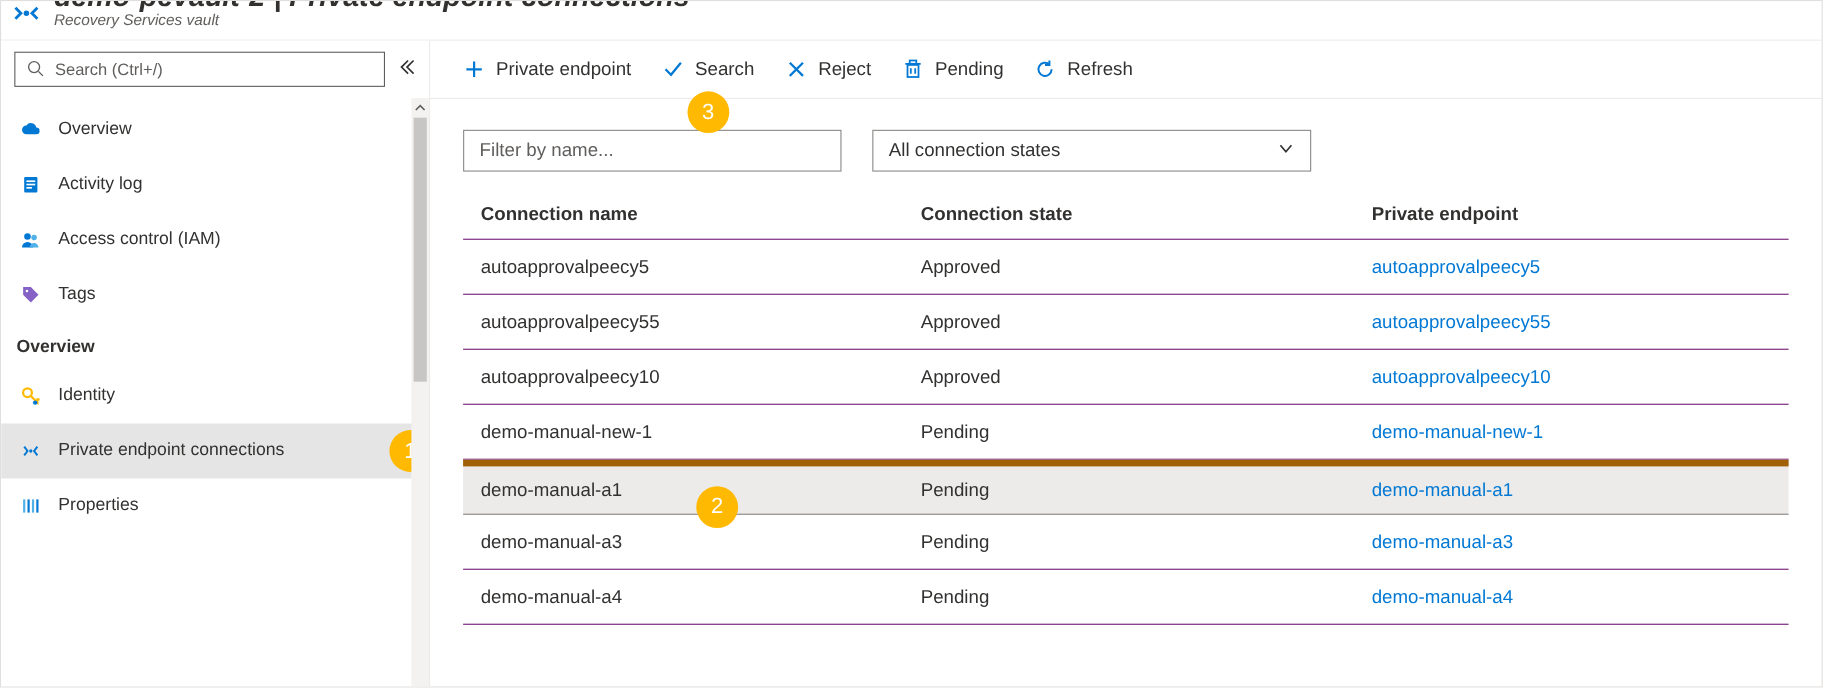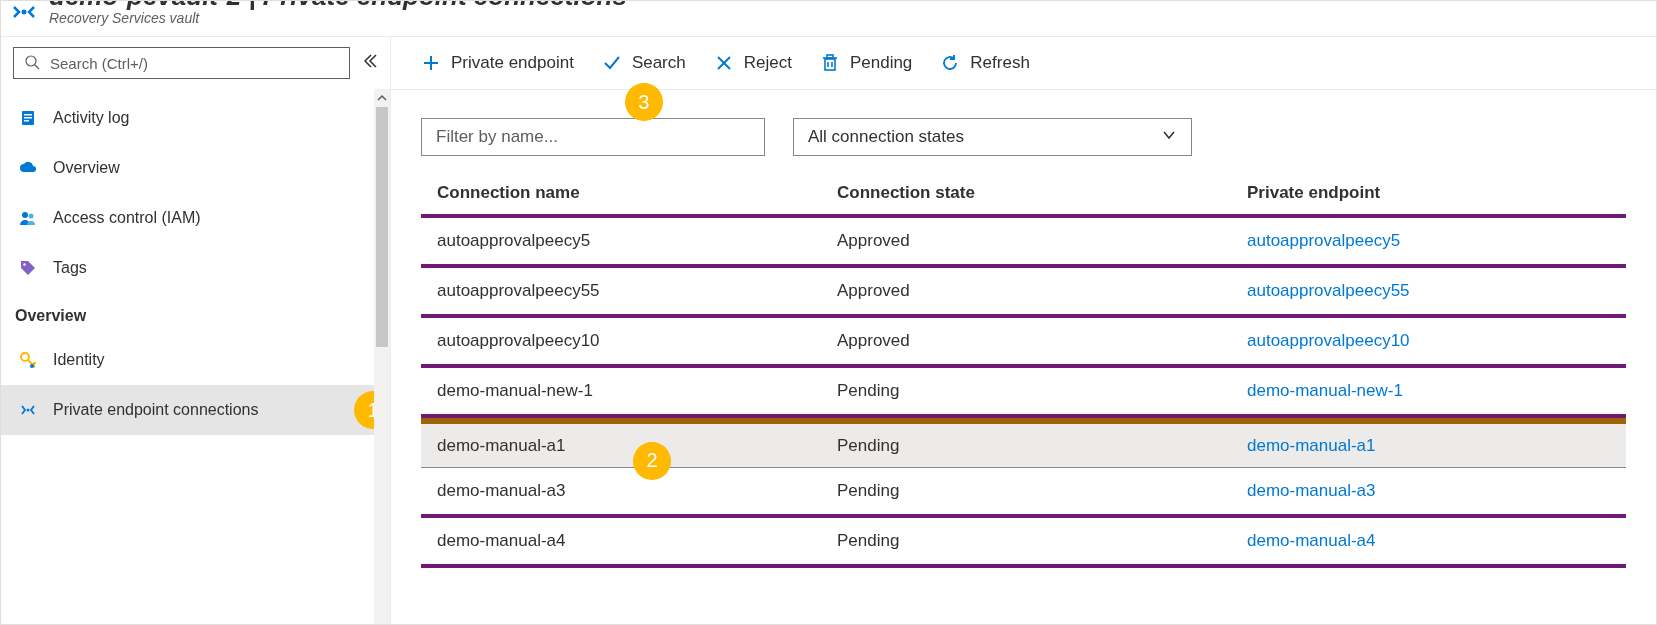--- a/index.html
+++ b/index.html
@@ -164,21 +164,21 @@
     background: #fff;
   }
   .table {
     padding: 0 30px;
   }
   .thead, .trow {
     display: grid;
     grid-template-columns: 400px 410px 1fr;
     align-items: center;
     height: 50px;
-    border-bottom: 4px solid #701a75;
+    border-bottom: 1px solid #701a75;
     font-size: 17px;
   }
   .thead { font-weight: 600; height: 46px; }
   .trow.selected {
     background: #edebe9;
     border-top: 6px solid #a16207;
     border-bottom: 1px solid #8a8886;
   }
   .tcell { padding-left: 16px; position: relative; }
   .link { color: #0078d4; cursor: pointer; }
@@ -219,39 +219,39 @@
             <polyline points="14,2 8,8 14,14" fill="none" stroke="#323130" stroke-width="1.5"></polyline>
           </svg>
       </span>
     </div>
 
     <div class="sidebar-scroll">
       <div class="sidebar-list">
         <div class="sidebar-item">
           <span class="icon">
             <svg width="18" height="18" viewBox="0 0 18 18">
+                <path d="M5 13 a4 4 0 0 1 0-8 a5 5 0 0 1 9 2 a3 3 0 0 1 0 6 Z" fill="#0078d4"></path>
+              </svg>
+          </span>
+          <span>Overview</span>
+        </div>
+        <div class="sidebar-item">
+          <span class="icon">
+            <svg width="18" height="18" viewBox="0 0 18 18">
                 <rect x="3" y="2" width="12" height="14" rx="1" fill="#0078d4"></rect>
                 <rect x="5" y="5" width="8" height="1.5" fill="#fff"></rect>
                 <rect x="5" y="8" width="8" height="1.5" fill="#fff"></rect>
                 <rect x="5" y="11" width="5" height="1.5" fill="#fff"></rect>
               </svg>
           </span>
           <span>Activity log</span>
         </div>
         <div class="sidebar-item">
           <span class="icon">
             <svg width="18" height="18" viewBox="0 0 18 18">
-                <path d="M5 13 a4 4 0 0 1 0-8 a5 5 0 0 1 9 2 a3 3 0 0 1 0 6 Z" fill="#0078d4"></path>
-              </svg>
-          </span>
-          <span>Overview</span>
-        </div>
-        <div class="sidebar-item">
-          <span class="icon">
-            <svg width="18" height="18" viewBox="0 0 18 18">
                 <circle cx="6" cy="6" r="3" fill="#0078d4"></circle>
                 <circle cx="12" cy="7" r="2.5" fill="#50b0e8"></circle>
                 <path d="M1 16 a5 5 0 0 1 10 0 Z" fill="#0078d4"></path>
                 <path d="M8 16 a4 4 0 0 1 8 0 Z" fill="#50b0e8"></path>
               </svg>
           </span>
           <span>Access control (IAM)</span>
         </div>
         <div class="sidebar-item">
           <span class="icon">
@@ -278,20 +278,31 @@
         <div class="sidebar-item selected" style="position:relative">
           <span class="icon">
             <svg width="18" height="18" viewBox="0 0 18 18">
                 <polyline points="3,5 6,9 3,13" fill="none" stroke="#0078d4" stroke-width="1.8"></polyline>
                 <polyline points="15,5 12,9 15,13" fill="none" stroke="#0078d4" stroke-width="1.8"></polyline>
                 <circle cx="9" cy="9" r="1.5" fill="#0078d4"></circle>
               </svg>
           </span>
           <span>Private endpoint connections</span>
           <span class="callout" style="right:-2px; top:6px;">1</span>
+        </div>
+        <div class="sidebar-item">
+          <span class="icon">
+            <svg width="18" height="18" viewBox="0 0 18 18">
+                <rect x="2" y="3" width="2" height="12" fill="#50b0e8"></rect>
+                <rect x="6" y="3" width="2" height="12" fill="#0078d4"></rect>
+                <rect x="10" y="3" width="2" height="12" fill="#50b0e8"></rect>
+                <rect x="14" y="3" width="2" height="12" fill="#0078d4"></rect>
+              </svg>
+          </span>
+          <span>Properties</span>
         </div>
       </div>
 
       <div class="scrollbar-track">
         <div class="scrollbar-arrow">
           <svg width="10" height="10" viewBox="0 0 10 10">
               <polyline points="1,7 5,3 9,7" fill="none" stroke="#605e5c" stroke-width="1.5"></polyline>
             </svg>
         </div>
         <div class="scrollbar-thumb"></div>

